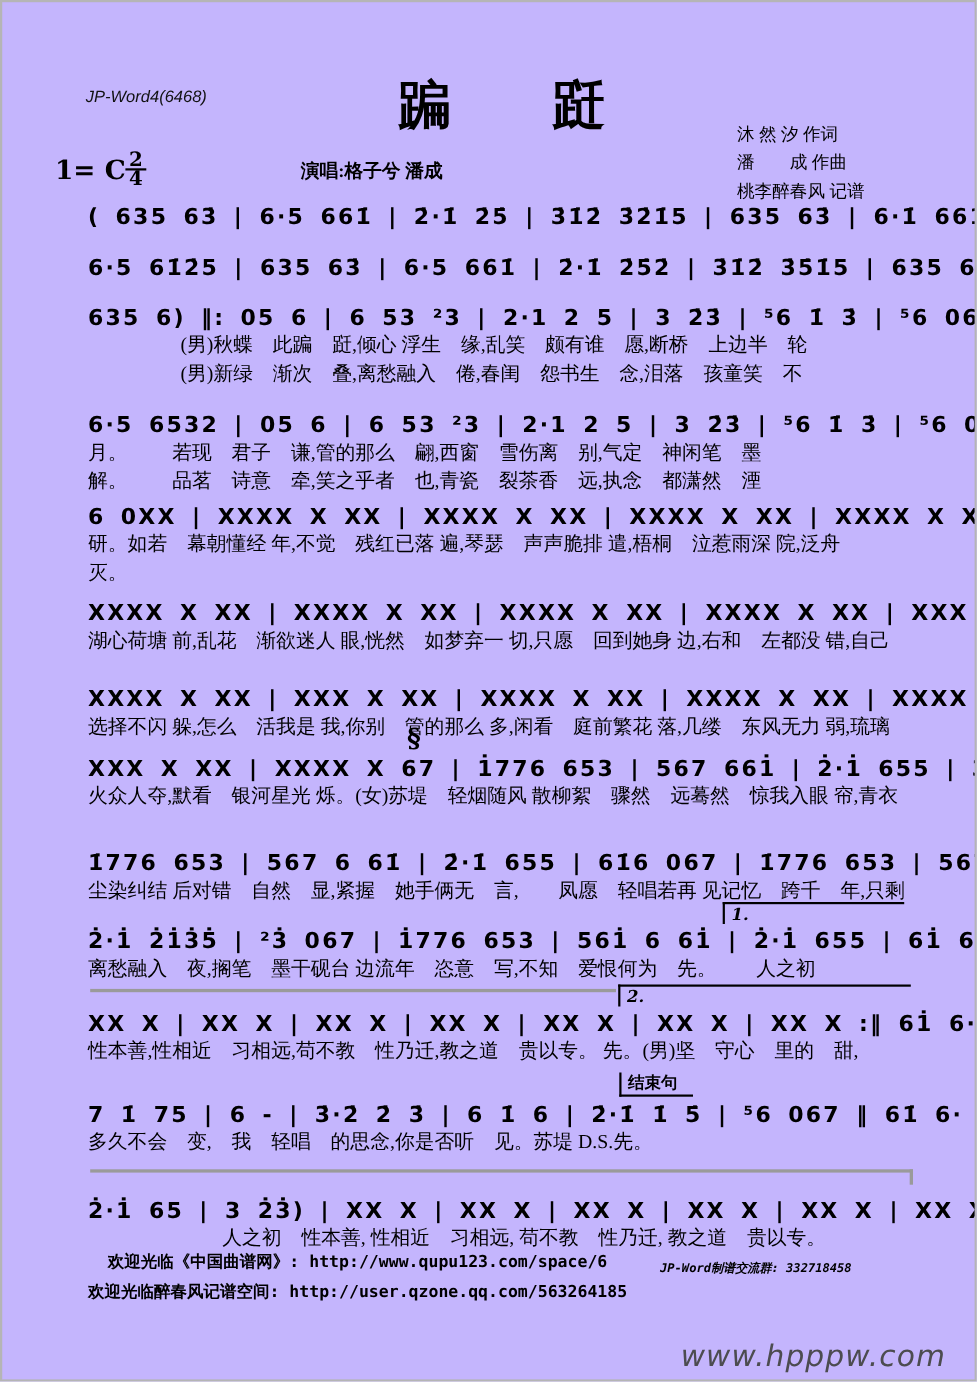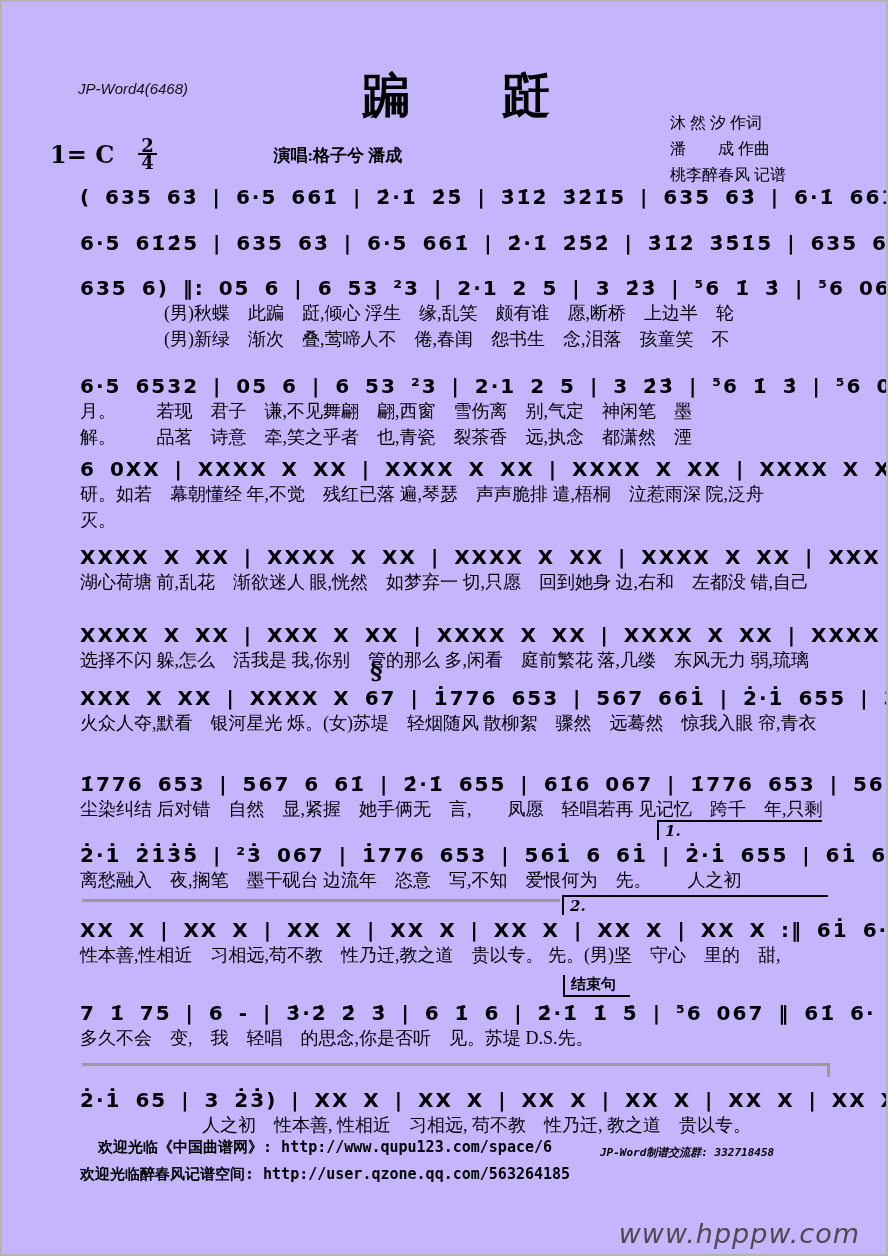--- a/index.html
+++ b/index.html
@@ -30,21 +30,21 @@
     text-align:center; font-size:17px; font-weight:600;
   }
   .credits {
     position:absolute; top:108px; left:668px; width:160px;
     font-size:16px; line-height:26px; text-align:justify;
   }
   .keyline {
     position:absolute; top:136px; left:48px;
     font-size:24px; font-weight:700;
     font-family:"DejaVu Serif", serif;
-    display:flex; align-items:center; gap:24px;
+    display:flex; align-items:center; gap:0;
   }
   .meter { display:inline-flex; flex-direction:column; align-items:center; line-height:15px; font-size:18px; }
   .meter .num { border-bottom:2px solid #000; padding:0 3px; }
   .system {
     position:absolute; left:78px; right:40px;
   }
   .notation {
     font-family:"DejaVu Sans", sans-serif;
     font-weight:700; font-size:20px;
     letter-spacing:2px; word-spacing:5px;
@@ -132,26 +132,26 @@
     <div class="notation">( 635 63̇ | 6·5 661̇ | 2̇·1̇ 2̇5̇ | 3̇1̇2̇ 3̇2̇1̇5 | 635 63̇ | 6·1̇ 661̇ | 2̇·1̇ 2̇1̇2̇ |</div>
   </div>
 
   <div class="system" style="top:229px">
     <div class="notation">6·5 61̇2̇5 | 635 63̇ | 6·5 661̇ | 2̇·1̇ 2̇5̇2̇ | 3̇1̇2̇ 3̇5̇1̇5 | 635 63̇ | 6·1̇ 661̇ | 2̇·1̇ 2̇1̇ |</div>
   </div>
 
   <div class="system" style="top:274px">
     <div class="notation">635 6) ‖: 05 6 | 6 53 ²3 | 2·1 2 5 | 3 2̇3̇ | ⁵6 1̇ 3̇ | ⁵6 061̇ | 71̇7 75 |</div>
     <div class="lyric lyr-indent">(男)秋蝶　此蹁　跹,倾心 浮生　缘,乱笑　颇有谁　愿,断桥　上边半　轮</div>
-    <div class="lyric lyr-indent">(男)新绿　渐次　叠,莺啼人不　倦,春闺　怨书生　念,泪落　孩童笑　不</div>
+    <div class="lyric lyr-indent">(男)新绿　渐次　叠,离愁融入　倦,春闺　怨书生　念,泪落　孩童笑　不</div>
   </div>
 
   <div class="system" style="top:372px">
     <div class="notation">6·5 6532 | 05 6 | 6 53 ²3 | 2·1 2 5 | 3 2̇3̇ | ⁵6 1̇ 3̇ | ⁵6 061̇ | 71̇7 75 |</div>
-    <div class="lyric">月。　　 若现　君子　谦,不见舞翩　翩,西窗　雪伤离　别,气定　神闲笔　墨</div>
+    <div class="lyric">月。　　 若现　君子　谦,管的那么　翩,西窗　雪伤离　别,气定　神闲笔　墨</div>
     <div class="lyric">解。　　 品茗　诗意　牵,笑之乎者　也,青瓷　裂茶香　远,执念　都潇然　湮</div>
   </div>
 
   <div class="system" style="top:455px">
     <div class="notation">6 0XX | XXXX X XX | XXXX X XX | XXXX X XX | XXXX X XX |</div>
     <div class="lyric">研。如若　幕朝懂经 年,不觉　残红已落 遍,琴瑟　声声脆排 遣,梧桐　泣惹雨深 院,泛舟</div>
     <div class="lyric">灭。</div>
   </div>
 
   <div class="system" style="top:543px">

